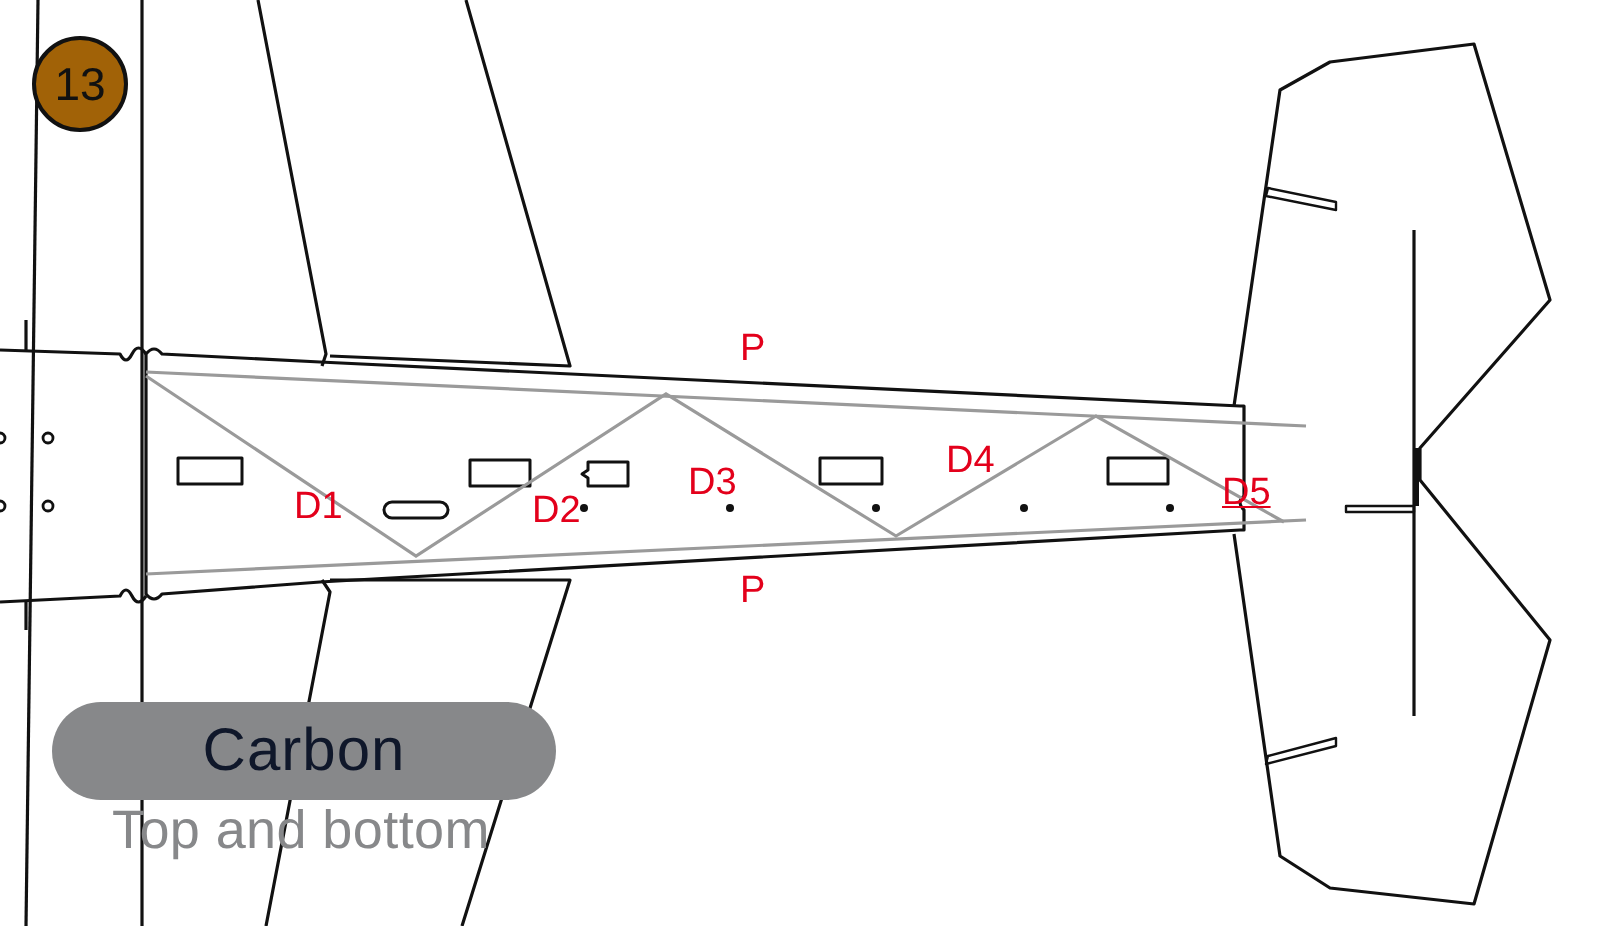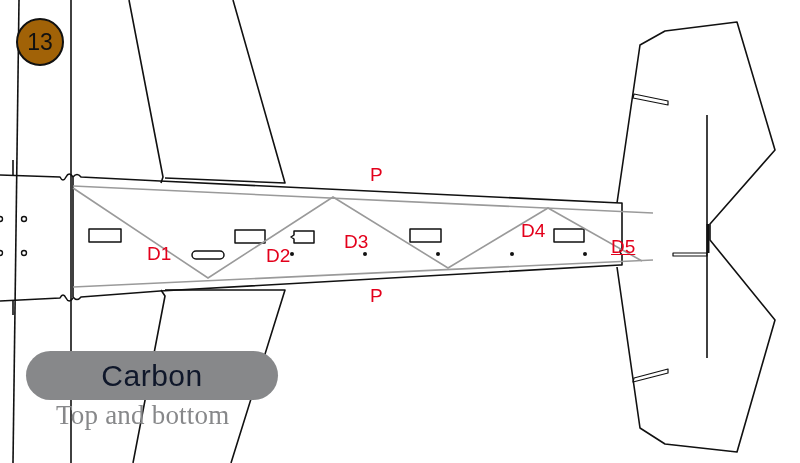--- a/index.html
+++ b/index.html
@@ -1,20 +1,20 @@
 <!DOCTYPE html>
 <html><head>
 <meta charset="utf-8">
 <style>
   html, body { margin: 0; padding: 0; background: #ffffff; }
   body { width: 800px; height: 463px; position: relative; overflow: hidden; font-family: "Liberation Sans", sans-serif; }
   #canvas { position: absolute; left: 0; top: 0; width: 800px; height: 463px; }
   .step-badge { position: absolute; left: 16px; top: 18px; width: 48px; height: 48px; border: 2.5px solid #111; border-radius: 50%; box-sizing: border-box; display: flex; align-items: center; justify-content: center; font-size: 23px; color: #111; background: #a16207; }
   .material-pill { position: absolute; left: 26px; top: 351px; width: 252px; height: 49px; background: #87888a; border-radius: 25px; display: flex; align-items: center; justify-content: center; color: #0f172a; font-size: 30px; letter-spacing: 0.5px; }
-  .material-sub { position: absolute; left: 56px; top: 400px; font-size: 27px; color: #87888a; letter-spacing: 0.2px; font-family: Liberation Serif, serif; }
+  .material-sub { position: absolute; left: 56px; top: 400px; font-size: 27px; color: #87888a; letter-spacing: 0.2px; }
   .lbl { position: absolute; color: #e3001b; font-size: 19px; line-height: 1; }
 </style>
 </head>
 <body>
 
 <svg id="canvas" viewBox="0 0 800 463" xmlns="http://www.w3.org/2000/svg">
   <g fill="none" stroke="#111" stroke-width="1.6" stroke-linejoin="round">
 
     <line x1="19" y1="0" x2="13" y2="463"></line>
     <line x1="71" y1="0" x2="71" y2="463"></line>
@@ -68,19 +68,19 @@
   </g>
 </svg>
 
 <div class="step-badge">13</div>
 
 <div class="lbl" style="left:370px;top:165px;">P</div>
 <div class="lbl" style="left:370px;top:286px;">P</div>
 <div class="lbl" style="left:147px;top:217px;margin-top:27px;">D1</div>
 <div class="lbl" style="left:266px;top:246px;">D2</div>
 <div class="lbl" style="left:344px;top:232px;text-align:right;">D3</div>
-<div class="lbl" style="left:473px;top:221px;margin-left:48px;">D4</div>
+<div class="lbl" style="left:473px;top:221px;">D4</div>
 <div class="lbl" style="left:611px;top:237px;text-decoration:underline;">D5</div>
 
 <div class="material-pill">
   <span>Carbon</span>
 </div>
 <div class="material-sub">Top and bottom</div>
 
 </body></html>

